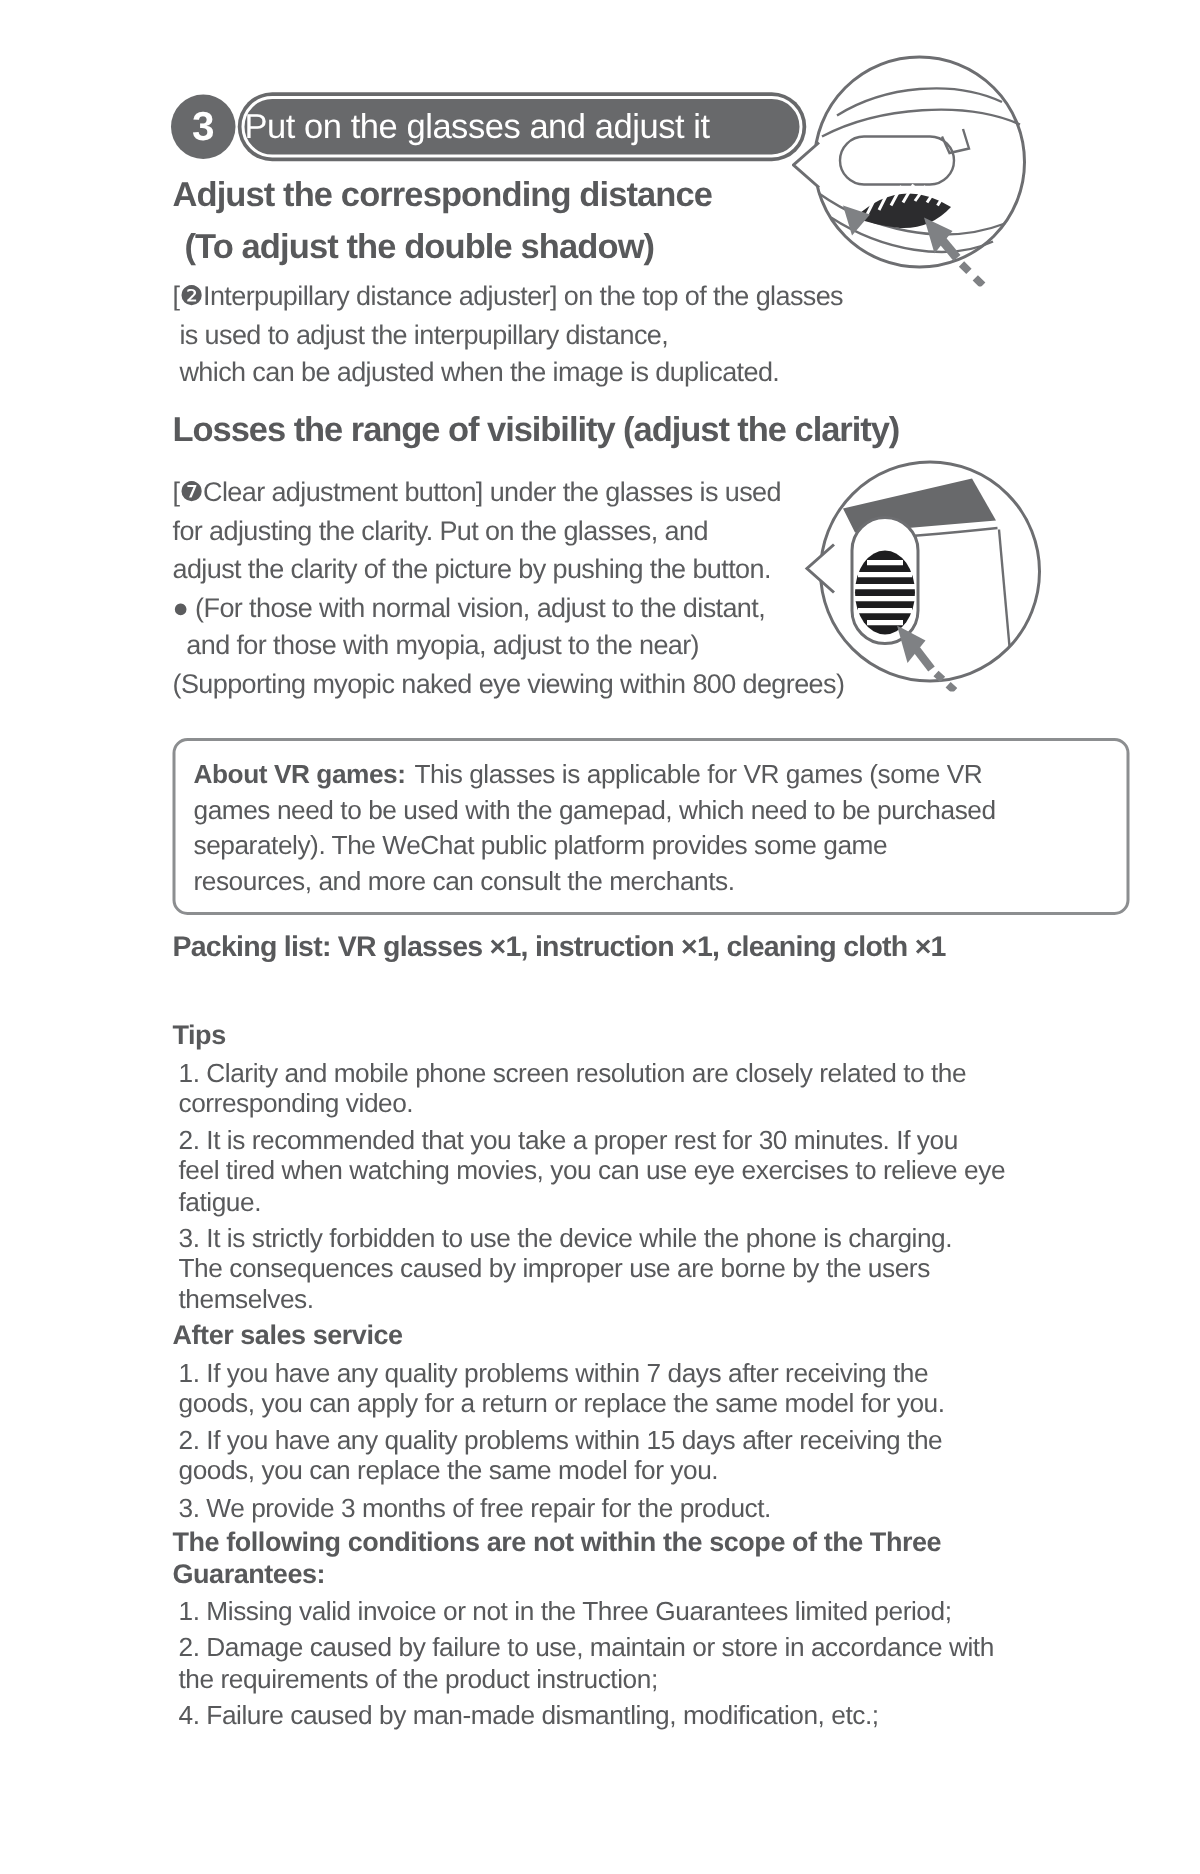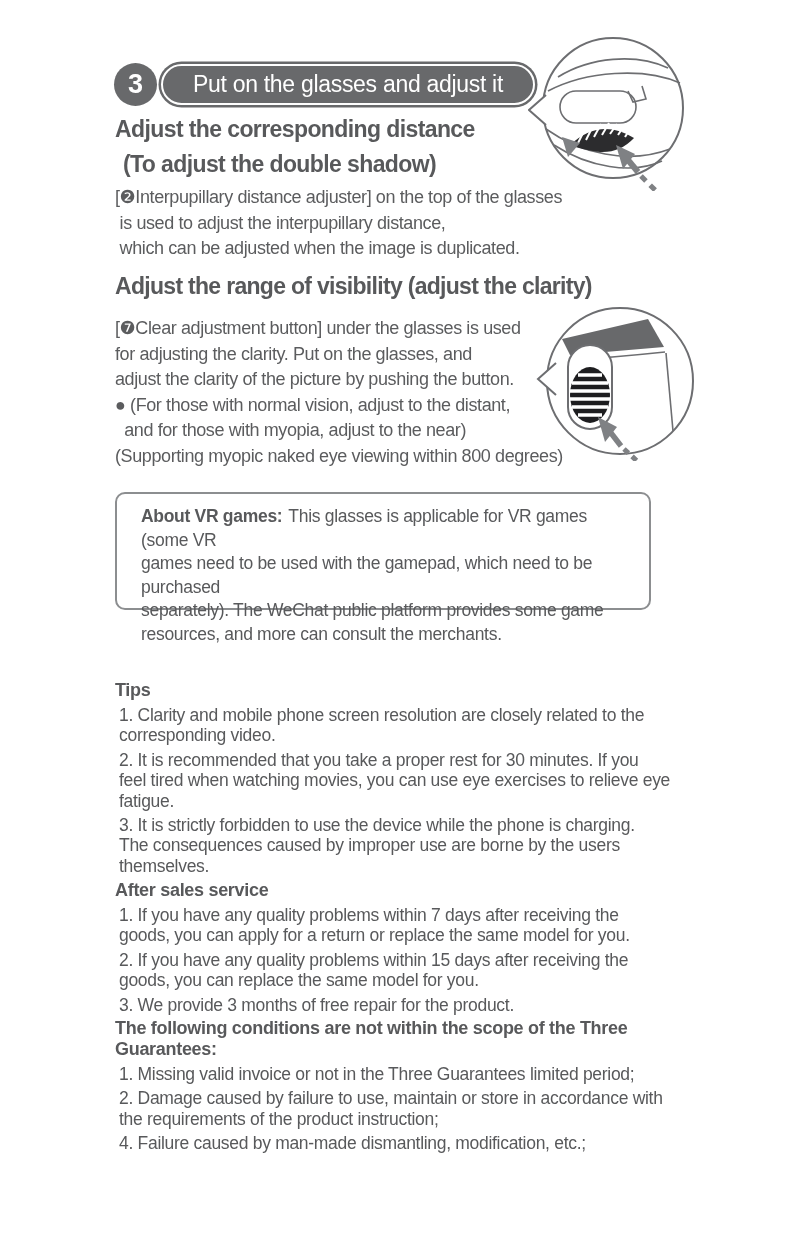--- a/index.html
+++ b/index.html
@@ -10,34 +10,34 @@
   .abs{position:absolute;}
   
   .step-badge{
     left:114px;top:63px;width:43px;height:43px;border-radius:50%;
     background:#68696b;color:#fff;font-size:27px;font-weight:bold;
     display:flex;align-items:center;justify-content:center;
   }
   .step-pill{
     left:161px;top:64px;width:374px;height:41px;border-radius:22px;
     background:#68696b;border:2px solid #ffffff;box-shadow:0 0 0 2.5px #68696b;
-    box-sizing:border-box;display:flex;align-items:center;justify-content:center;
+    box-sizing:border-box;display:flex;align-items:center;
     color:#fff;font-size:23px;letter-spacing:-0.3px;
   }
   
   .h-main{left:115px;top:112px;font-size:23px;font-weight:bold;letter-spacing:-0.6px;line-height:35px;}
   .h-main .indent2{padding-left:8px;}
   .body-text{font-size:18px;letter-spacing:-0.4px;line-height:25.5px;white-space:pre-wrap;color:#5b5c5e;}
   #body-ipd{left:115px;top:185px;}
   .h-sub{left:115px;top:271px;font-size:23px;font-weight:bold;letter-spacing:-0.7px;line-height:30px;}
   #body-clarity{left:115px;top:316px;}
   
   .vr-box{
-    left:115px;top:492px;width:536px;height:118px;box-sizing:border-box;
-    border:2px solid #8c8e90;border-radius:10px;padding:11px 24px;
+    left:115px;top:492px;width:638px;height:118px;box-sizing:border-box;
+    border:2px solid #8c8e90;border-radius:10px;padding:11px 12px;
     font-size:17.5px;line-height:23.5px;letter-spacing:-0.3px;
   }
   .vr-box .box-label{font-weight:bold;margin-right:6px;}
   .vr-box .box-body{white-space:pre-wrap;}
   .packing{left:115px;top:621px;font-size:19px;font-weight:bold;letter-spacing:-0.5px;}
   
   .section{left:115px;width:600px;}
   #tips{top:680px;}
   #after-sales{top:880px;}
   #guarantees{top:1018px;}
@@ -89,21 +89,21 @@
   </svg>
 
   <div class="abs h-main">
     <div>Adjust the corresponding distance</div>
     <div class="indent2">(To adjust the double shadow)</div>
   </div>
   <div id="body-ipd" class="abs body-text">[❷Interpupillary distance adjuster] on the top of the glasses
  is used to adjust the interpupillary distance,
  which can be adjusted when the image is duplicated.</div>
 
-  <div class="abs h-sub">Adjust the range of visibility (adjust the clarity)</div>
+  <div class="abs h-sub">Losses the range of visibility (adjust the clarity)</div>
   <div id="body-clarity" class="abs body-text">[❼Clear adjustment button] under the glasses is used
 for adjusting the clarity. Put on the glasses, and
 adjust the clarity of the picture by pushing the button.
 ● (For those with normal vision, adjust to the distant,
   and for those with myopia, adjust to the near)
 (Supporting myopic naked eye viewing within 800 degrees)</div>
 
   <svg class="abs" style="left:536px;top:303px;" width="164" height="158" viewBox="0 0 164 158">
     <circle cx="84" cy="78" r="73" fill="#ffffff" stroke="#6d6e71" stroke-width="2"></circle>
     <path d="M20,60 L2,76 L20,92" fill="#ffffff" stroke="#6d6e71" stroke-width="2"></path>
@@ -131,20 +131,21 @@
     </g>
   </svg>
 
   <div class="abs vr-box">
     <span class="box-label">About VR games:</span><span class="box-body">This glasses is applicable for VR games (some VR
 games need to be used with the gamepad, which need to be purchased
 separately). The WeChat public platform provides some game
 resources, and more can consult the merchants.</span>
   </div>
 
+  <div class="abs packing">Packing list: VR glasses ×1, instruction ×1, cleaning cloth ×1</div>
 
   <div id="tips" class="abs section">
     <p class="sec-head">Tips</p>
     <p class="sec-item">1. Clarity and mobile phone screen resolution are closely related to the
 corresponding video.</p>
     <p class="sec-item">2. It is recommended that you take a proper rest for 30 minutes. If you
 feel tired when watching movies, you can use eye exercises to relieve eye
 fatigue.</p>
     <p class="sec-item">3. It is strictly forbidden to use the device while the phone is charging.
 The consequences caused by improper use are borne by the users

